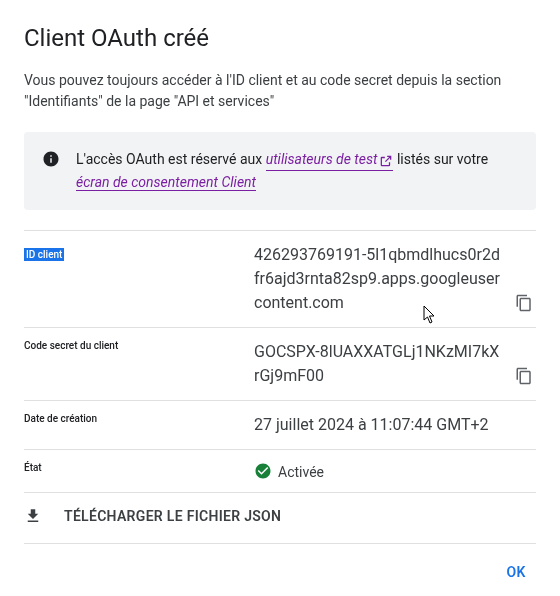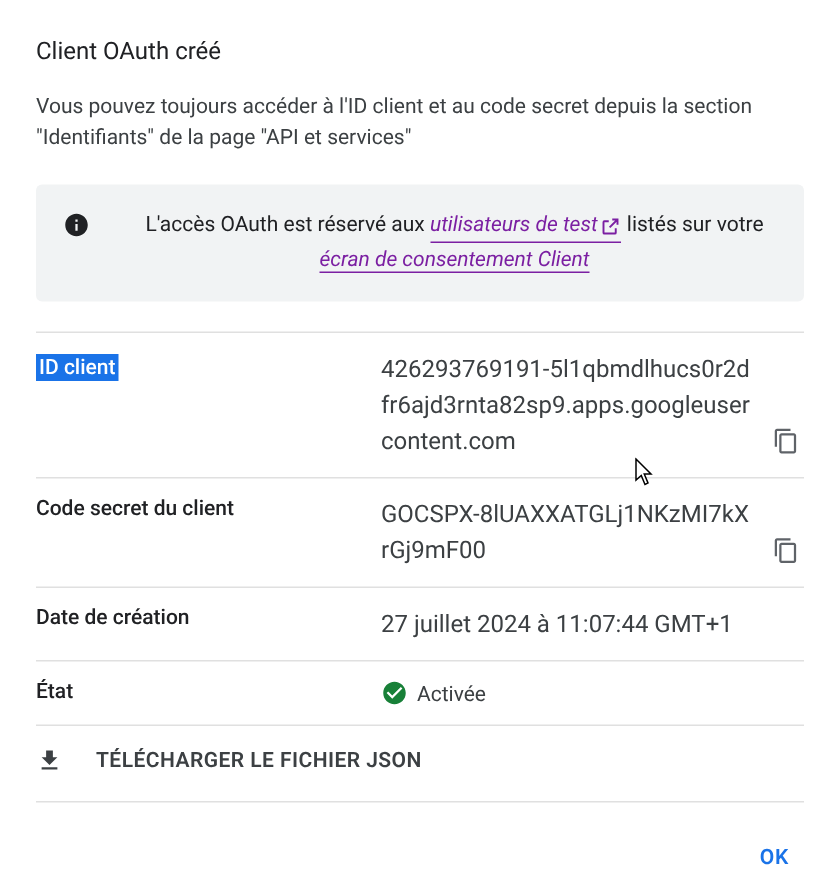--- a/index.html
+++ b/index.html
@@ -8,40 +8,39 @@
       background: #fff;
       width: 560px;
       height: 596px;
       position: relative;
       color: #202124;
     }
     .dialog {
       padding: 24px 24px 0 24px;
     }
     .dialog-title {
-      font-size: 16px;
+      font-size: 24px;
       font-weight: 400;
       color: #202124;
       margin-bottom: 18px;
     }
     .dialog-intro {
       font-size: 14px;
       color: #3c4043;
       line-height: 1.5;
       margin-bottom: 20px;
     }
     .info-box {
       background: #f1f3f4;
       border-radius: 4px;
       padding: 16px 18px;
       display: flex;
       align-items: flex-start;
-      gap: 28px;
+      gap: 16px;
       margin-bottom: 20px;
-      text-align: center;
     }
     .info-icon {
       width: 18px;
       height: 18px;
       flex-shrink: 0;
       margin-top: 2px;
     }
     .info-text {
       font-size: 14px;
       color: #202124;
@@ -70,21 +69,21 @@
     .data-row {
       display: flex;
       border-bottom: 1px solid #e0e0e0;
       padding: 12px 0;
       align-items: flex-start;
       position: relative;
     }
     .data-label {
       width: 230px;
       flex-shrink: 0;
-      font-size: 14px;
+      font-size: 10px;
       color: #202124;
       font-weight: 500;
     }
     .data-label.highlighted {
       display: inline;
       width: auto;
     }
     .label-wrap {
       width: 230px;
       flex-shrink: 0;
@@ -210,21 +209,21 @@
         <span>
           <svg width="18" height="18" viewBox="0 0 24 24" fill="#5f6368">
               <path d="M16 1H4c-1.1 0-2 .9-2 2v14h2V3h12V1zm3 4H8c-1.1 0-2 .9-2 2v14c0 1.1.9 2 2 2h11c1.1 0 2-.9 2-2V7c0-1.1-.9-2-2-2zm0 16H8V7h11v14z"></path>
             </svg>
         </span>
       </div>
     </div>
 
     <div class="data-row">
       <div class="data-label">Date de création</div>
-      <div class="data-value">27 juillet 2024 à 11:07:44 GMT+1</div>
+      <div class="data-value">27 juillet 2024 à 11:07:44 GMT+2</div>
     </div>
 
     <div class="data-row">
       <div class="data-label">État</div>
       <div class="status-value">
         <span class="check-icon">
           <svg viewBox="0 0 24 24" fill="#188038">
               <path d="M12 2C6.48 2 2 6.48 2 12s4.48 10 10 10 10-4.48 10-10S17.52 2 12 2zm-2 15l-5-5 1.41-1.41L10 14.17l7.59-7.59L19 8l-9 9z"></path>
             </svg>
         </span>

